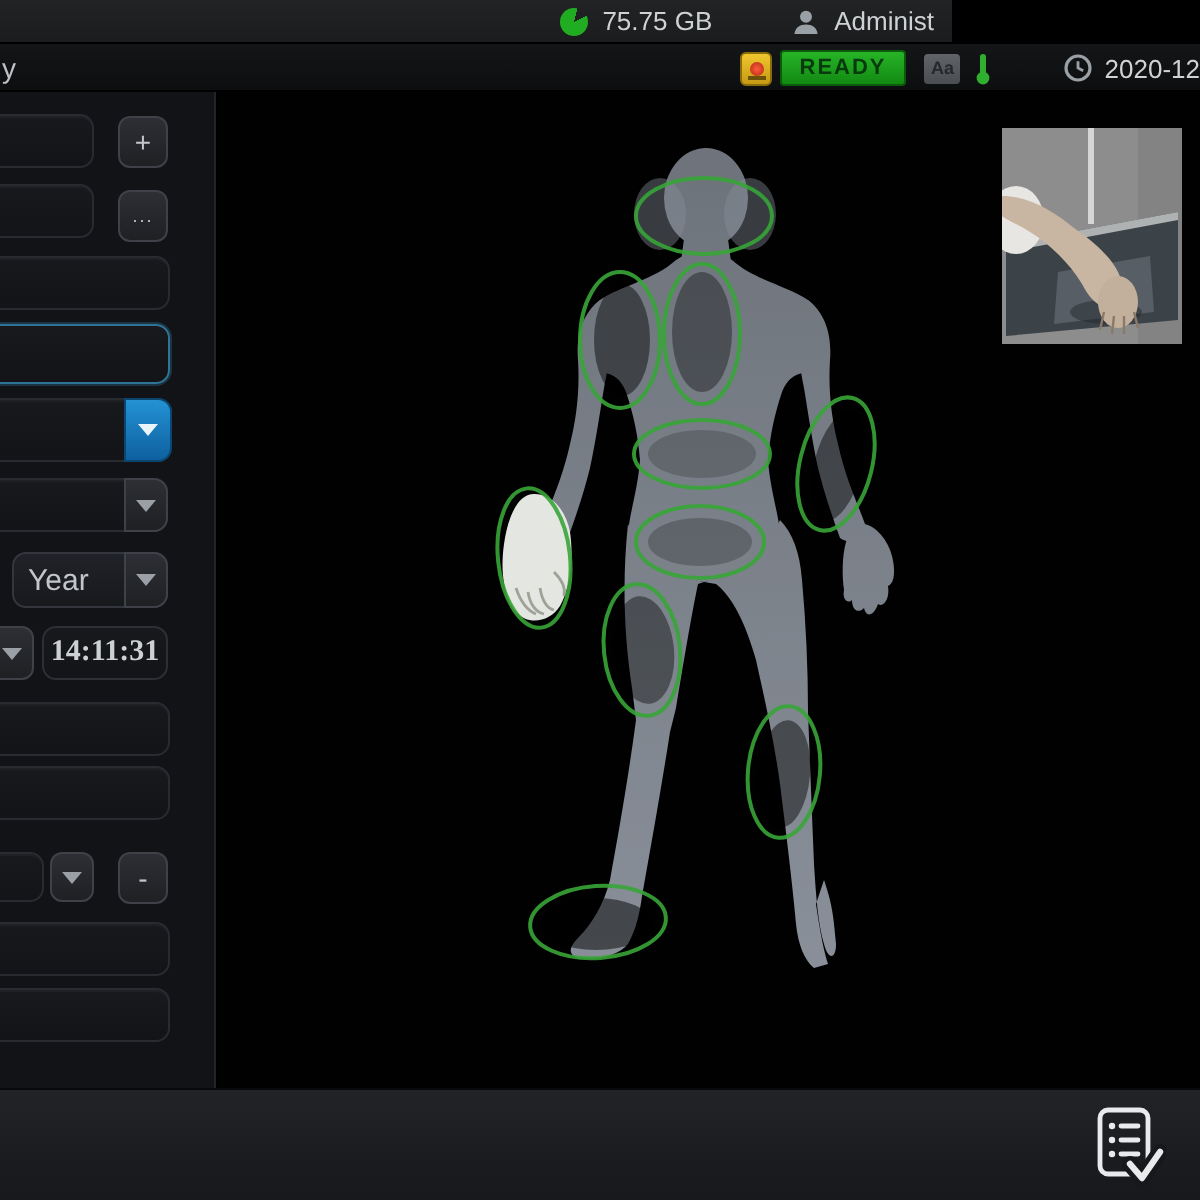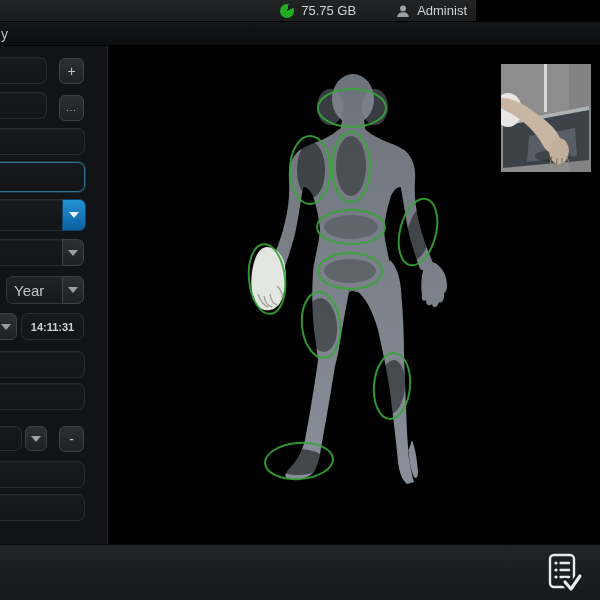--- a/index.html
+++ b/index.html
@@ -91,21 +91,21 @@
   .select-box {
     position:absolute; background:linear-gradient(#202227,#17191d);
     border:1px solid #33363c; border-radius:7px;
     display:flex; align-items:center;
   }
   .select-label { color:#c3c6c9; font-size:15px; padding-left:7px; }
   .time-box {
     position:absolute; background:linear-gradient(#17191d,#121417);
     border:1px solid #2c2f34; border-radius:7px;
     display:flex; align-items:center; justify-content:center;
-    color:#ced1d3; font-size:11px; font-weight:600;
+    color:#ced1d3; font-size:15px; font-weight:600;font-family:Liberation Serif, serif;
   }
 
   
   .canvas {
     position:absolute; left:109px; top:46px; width:491px; height:498px;
     background:#010101;
   }
   .canvas svg.bodysvg { position:absolute; left:0; top:0; }
 
   
@@ -136,20 +136,40 @@
         <circle cx="7" cy="4.4" r="3" fill="#99a0a6"></circle>
         <path d="M1.2,13 C1.6,9.6 4,8.2 7,8.2 C10,8.2 12.4,9.6 12.8,13 Z" fill="#99a0a6"></path>
       </svg>
     </span>
     <span class="tb-text">Administ</span>
     <span class="edge-pad"></span>
   </div>
 
   <div class="topbar2">
     <span class="session-frag">y</span>
+    <div class="tb2-right">
+      <span class="tube-icon"></span>
+      <span class="ready-badge">READY</span>
+      <span class="aa-box">Aa</span>
+      <span class="therm" style="display:flex;">
+        <svg width="9" height="17" viewBox="0 0 9 17">
+          <rect x="3" y="1" width="3" height="10" rx="1.5" fill="#2fae2f"></rect>
+          <circle cx="4.5" cy="13" r="3.2" fill="#2fae2f"></circle>
+        </svg>
+      </span>
+      <span class="clockdate">
+        <span style="display:flex;">
+          <svg width="14" height="14" viewBox="0 0 14 14">
+            <circle cx="7" cy="7" r="6" fill="none" stroke="#9aa0a6" stroke-width="1.6"></circle>
+            <path d="M7,3.6 L7,7 L9.6,8.4" fill="none" stroke="#9aa0a6" stroke-width="1.4"></path>
+          </svg>
+        </span>
+        <span class="tb-text">2020-12</span>
+      </span>
+    </div>
   </div>
 
   <div class="sidebar">
     <div class="inp" style="left:-28px; top:11px; width:75px; height:27px;"></div>
     <div class="btn" style="left:59px; top:12px; width:25px; height:26px;">+</div>
 
     <div class="inp" style="left:-28px; top:46px; width:75px; height:27px;"></div>
     <div class="btn small-glyph" style="left:59px; top:49px; width:25px; height:26px;">...</div>
 
     <div class="inp" style="left:-28px; top:82px; width:113px; height:27px;"></div>

